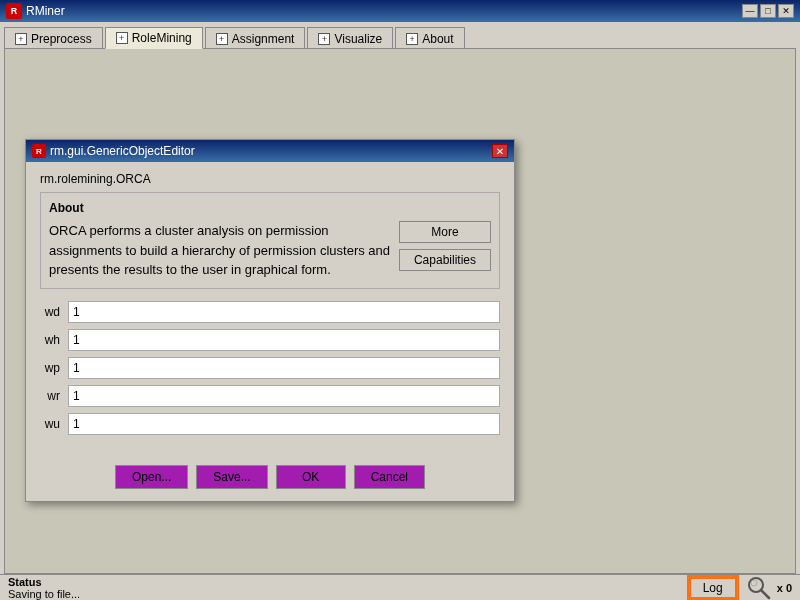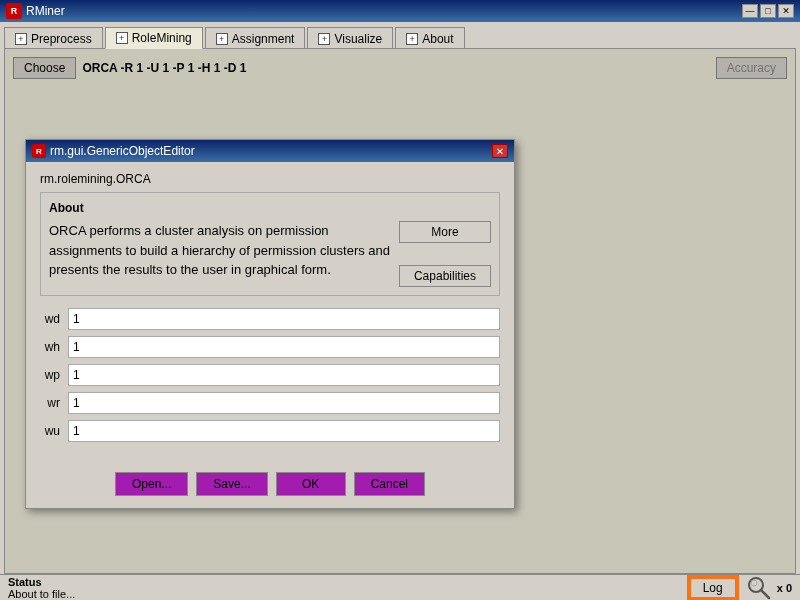--- a/index.html
+++ b/index.html
@@ -280,21 +280,21 @@
       gap: 8px;
     }
     .about-text {
       flex: 1;
       font-size: 13px;
       line-height: 1.5;
     }
     .about-buttons {
       display: flex;
       flex-direction: column;
-      gap: 22px;
+      gap: 6px;
     }
     .about-btn {
       padding: 3px 14px;
       background: #d4d0c8;
       border: 1px solid #888;
       cursor: pointer;
       font-size: 12px;
       text-align: center;
     }
 
@@ -387,25 +387,20 @@
       <span>Visualize</span>
     </div>
     <div class="tab">
       <span class="tab-icon">+</span>
       <span>About</span>
     </div>
   </div>
 
   <div class="content-area">
 
-    <div class="roleminer-row">
-      <button class="choose-btn">Choose</button>
-      <span class="orca-text">ORCA -R 1 -U 1 -P 1 -H 1 -D 1</span>
-      <button class="accuracy-btn">Accuracy</button>
-    </div>
 
     <div class="modal-overlay">
       <div class="dialog">
 
         <div class="dialog-title-bar">
           <div class="dialog-title-left">
             <div class="dialog-title-icon">
               <span>R</span>
             </div>
             <span class="dialog-title-text">rm.gui.GenericObjectEditor</span>
@@ -461,21 +456,21 @@
         </div>
 
       </div>
     </div>
 
   </div>
 
   <div class="status-bar">
     <div class="status-left">
       <span class="status-title">Status</span>
-      <span class="status-msg">About to file...</span>
+      <span class="status-msg">Saving to file...</span>
     </div>
     <div class="status-right">
       <button class="log-btn">Log</button>
       <div class="search-icon-area">
         <div class="magnifier">
           <svg viewBox="0 0 28 28" xmlns="http://www.w3.org/2000/svg">
             <circle cx="11" cy="11" r="7" fill="none" stroke="#555" stroke-width="2"></circle>
             <line x1="16" y1="16" x2="24" y2="24" stroke="#555" stroke-width="2.5" stroke-linecap="round"></line>
             <circle cx="9" cy="9" r="3" fill="none" stroke="#aaa" stroke-width="1"></circle>
           </svg>

